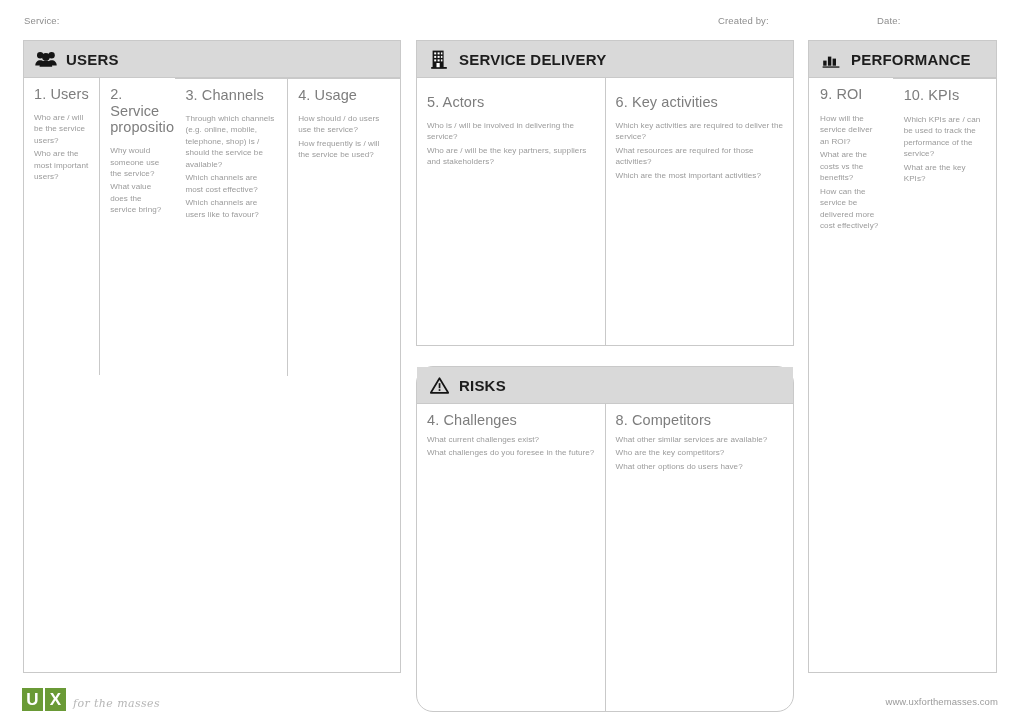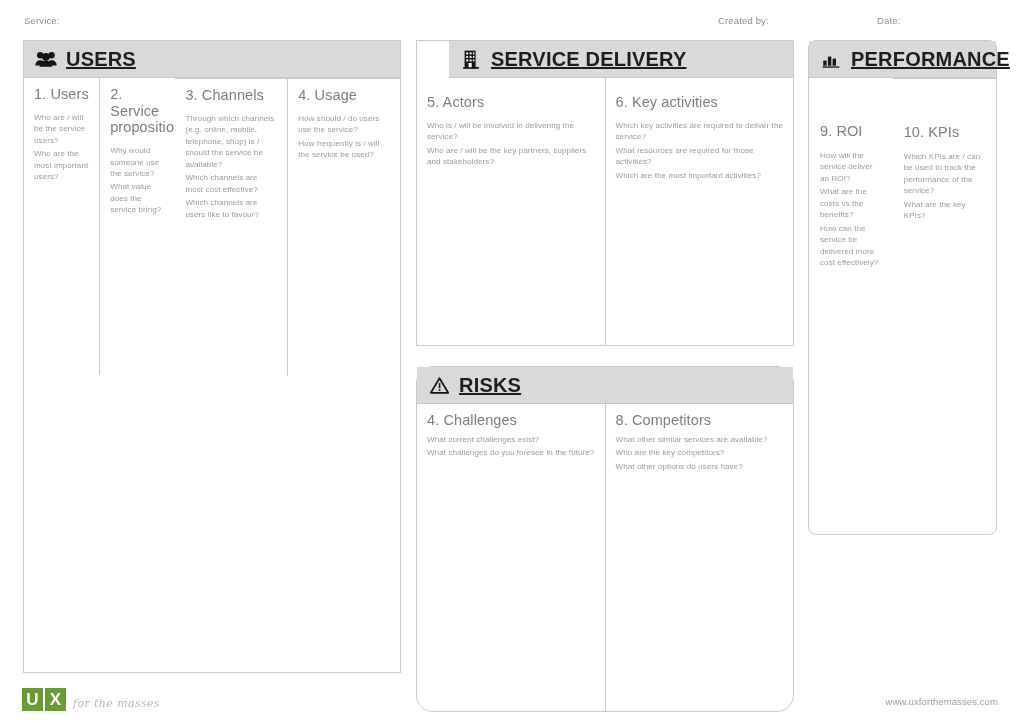--- a/index.html
+++ b/index.html
@@ -42,23 +42,23 @@
   .meta-date     { left: 877px; top: 3px; }
 
   
   .panel {
     position: absolute;
     box-sizing: border-box;
     border: 1px solid #c9c9c9;
     background: #ffffff;
   }
   .panel-users   { left: 23px;  top: 40px;  width: 378px; height: 633px; }
-  .panel-delivery{ left: 416px; top: 40px;  width: 378px; height: 306px; padding-left: 32px; }
+  .panel-delivery{ left: 416px; top: 40px;  width: 378px; height: 306px; }
   .panel-risks   { left: 416px; top: 366px; width: 378px; height: 346px; border-radius: 17px; }
-  .panel-perf    { left: 808px; top: 40px;  width: 189px; height: 495px; border-radius: 8px; }
+  .panel-perf    { left: 808px; top: 40px;  width: 189px; height: 633px; }
 
   .panel-header {
     position: relative;
     height: 37px;
     background: #d9d9d9;
     border-bottom: 1px solid #c9c9c9;
     display: flex;
     align-items: center;
     padding-left: 11px;
     box-sizing: border-box;
@@ -66,26 +66,25 @@
   .panel-header .hdr-icon {
     display: inline-flex;
     align-items: center;
     justify-content: center;
     width: 22px;
     height: 22px;
     margin-right: 9px;
     flex: 0 0 auto;
   }
   .panel-header .hdr-title {
-    font-size: 20px;
+    font-size: 15px;
     font-weight: bold;
     color: #1d1d1d;
     letter-spacing: .2px;
     white-space: nowrap;
-    text-decoration: underline;
   }
 
   .panel-body {
     position: absolute;
     left: 0;
     top: 37px;
     right: 0;
     bottom: 0;
     display: flex;
     flex-direction: row;
@@ -126,21 +125,21 @@
 
   
   .panel-users .cell-row,
   .panel-perf .cell-row { height: 50%; }
 
   
   .panel-delivery .cell-row,
   .panel-risks .cell-row { height: 100%; }
 
   
-  .panel-perf .cell { padding: 8px 11px; margin-top: 37px; }
+  .panel-perf .cell { padding: 8px 11px; }
 
   
   .panel-delivery .cell-title { margin-bottom: 9px; margin-top: 8px; }
   .panel-risks .cell-title { margin-bottom: 5px; }
   .panel-users .cell-title { margin-bottom: 9px; }
   .panel-perf .cell-title { margin-bottom: 10px; }
 
   
   .footer {
     position: absolute;

